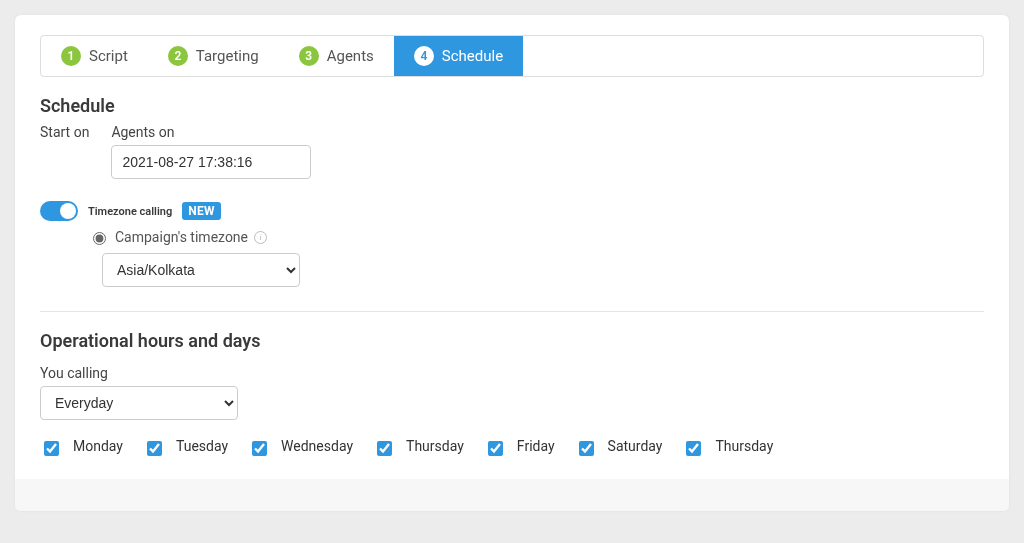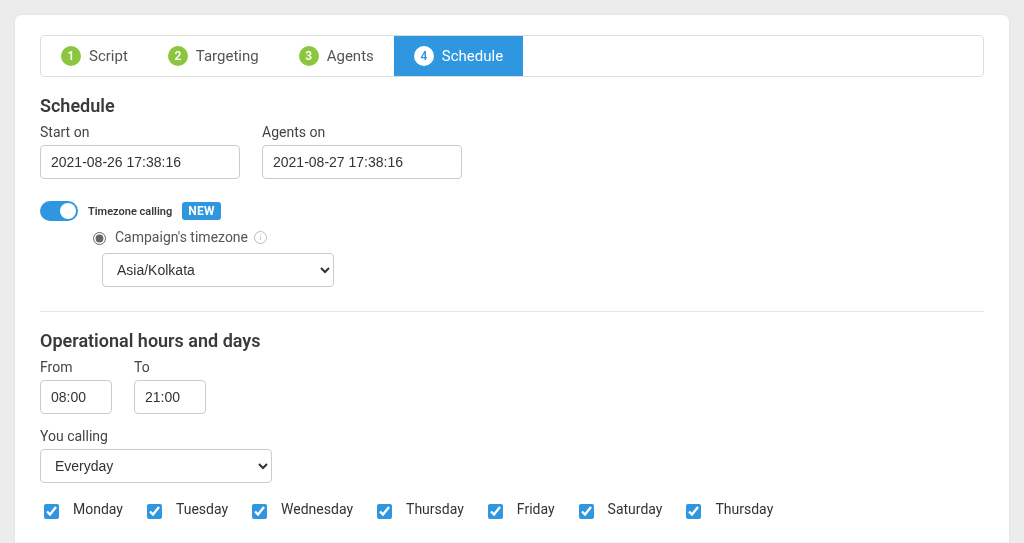--- a/index.html
+++ b/index.html
@@ -67,21 +67,21 @@
     border: 1px solid #ccc;
     border-radius: 4px;
     padding: 7px 10px;
     font-size: 14px;
     color: #333;
     background: #fff;
     height: 34px;
   }
   .w-date { width: 200px; }
   .w-time { width: 72px; }
-  .w-select { width: 232px; }
+  .w-select { width: 198px; }
 
   
   .toggle-row {
     display: flex;
     align-items: center;
     gap: 10px;
     margin-top: 22px;
   }
   .toggle {
     width: 38px; height: 20px;
@@ -189,21 +189,20 @@
       <div class="step active">
         <span class="num">4</span>
         <span>Schedule</span>
       </div>
     </div>
 
     <h3 class="section-title">Schedule</h3>
     <div class="row">
       <div class="field">
         <label>Start on</label>
-        <input type="text" class="w-date" value="2021-08-26 17:38:16" style="">
       </div>
       <div class="field">
         <label>Agents on</label>
         <input type="text" class="w-date" value="2021-08-27 17:38:16" style="">
       </div>
     </div>
 
     <div class="toggle-row">
       <div class="toggle">
         <div class="knob"></div>
@@ -218,30 +217,20 @@
     </div>
     <div class="tz-select-wrap">
       <select class="w-select">
         <option>Asia/Kolkata</option>
       </select>
     </div>
 
     <hr class="divider">
 
     <h3 class="section-title">Operational hours and days</h3>
-    <div class="row">
-      <div class="field">
-        <label>From</label>
-        <input type="text" class="w-time" value="08:00" style="">
-      </div>
-      <div class="field">
-        <label>To</label>
-        <input type="text" class="w-time" value="21:00" style="">
-      </div>
-    </div>
     <div class="field" style="margin-top:14px;">
       <label>You calling</label>
       <select class="w-select">
         <option>Everyday</option>
       </select>
     </div>
 
     <div class="days-row">
       <label class="day-item">
         <input type="checkbox" checked="" style="">

